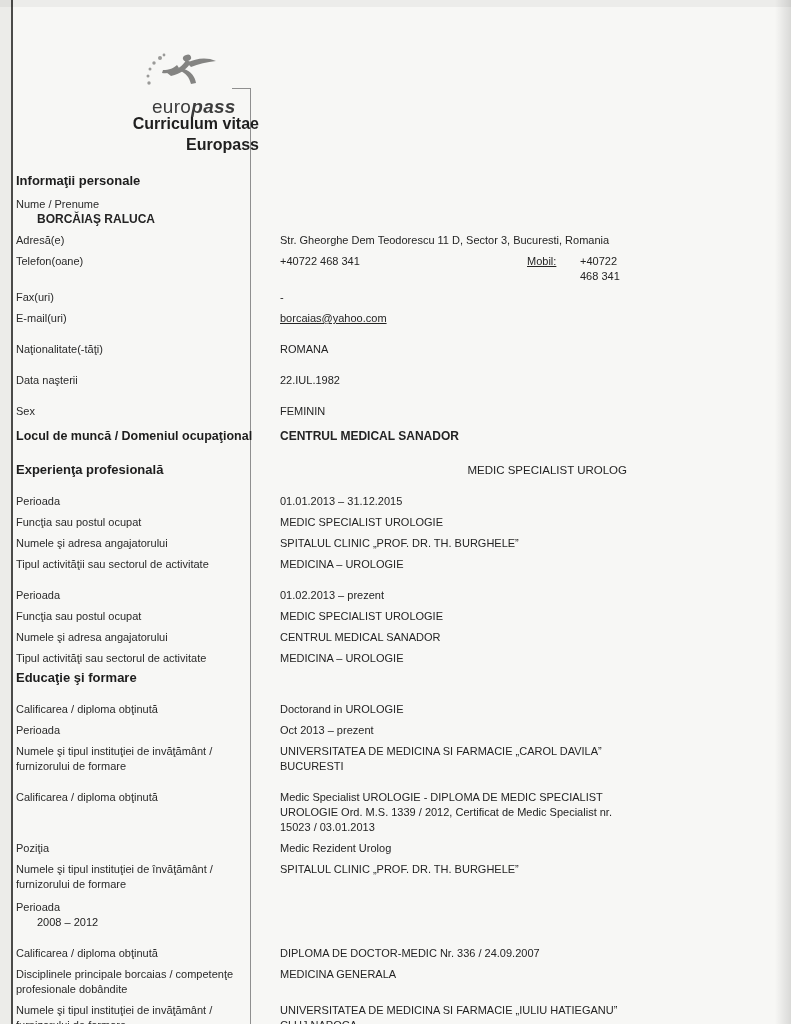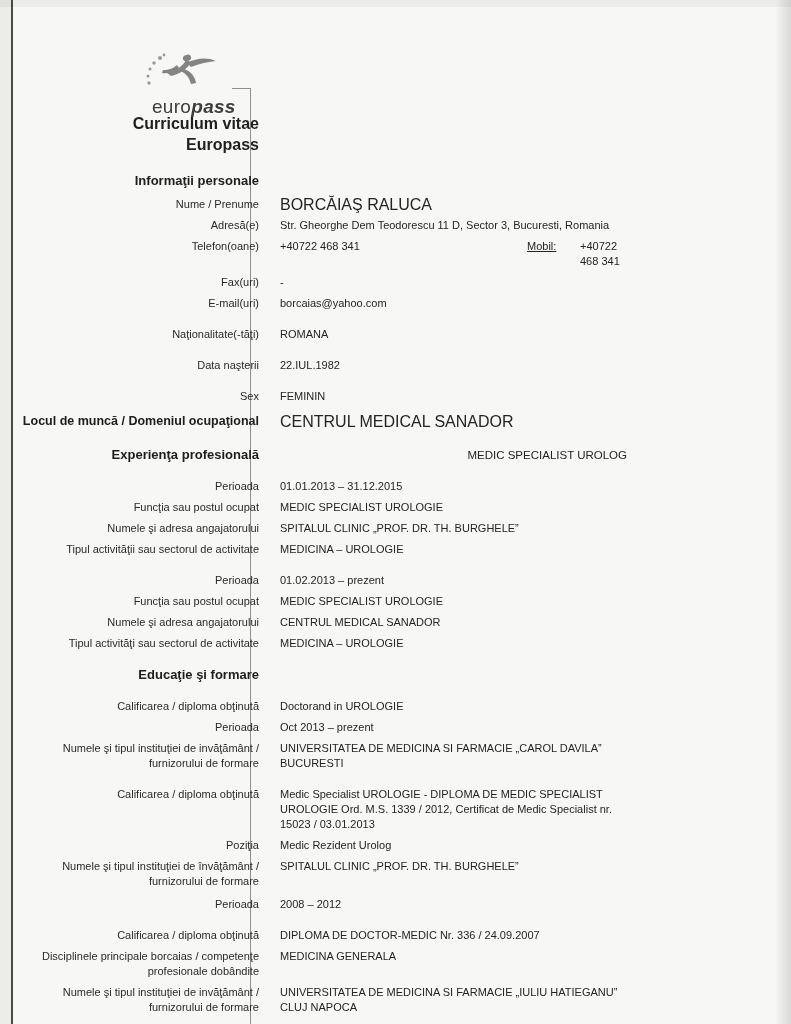--- a/index.html
+++ b/index.html
@@ -28,36 +28,36 @@
   .logo-text { font-size:19px; color:#3c3c3c; margin-top:-8px; padding-left:28px; letter-spacing:0.3px; }
   .logo-text .pass { font-weight:bold; font-style:italic; }
 
   .content { position:absolute; left:8px; top:0; width:627px;padding-left:8px; }
 
   .title-block { margin-top:113px; width:243px; text-align:right;
                  font-weight:bold; font-size:16px; line-height:21px; color:#1f1f1f; }
 
   .rows { margin-top:18px; }
   .row { display:flex; margin-top:6px; }
-  .row .lbl { flex:none; width:243px; text-align:right; font-size:11px; line-height:15px; color:#2a2a2a; }
+  .row .lbl { flex:none; width:243px; text-align:left; font-size:11px; line-height:15px; color:#2a2a2a; }
   .row .val { flex:1; padding-left:21px; padding-right:8px; font-size:11px; line-height:15px; color:#242424; }
 
   .row.section .lbl { font-size:13px; font-weight:bold; line-height:16px; color:#1d1d1d; }
   .row.section .val { font-size:11.5px; line-height:16px;text-align:right; }
   .row .lbl.lbl-bold { font-size:12.5px; font-weight:bold; line-height:15px; color:#1d1d1d; }
-  .val.v-bold { font-weight:normal; font-size:16px; }
-  .val .email-link { color:#242424; cursor:pointer; }
+  .val.v-bold { font-weight:bold; font-size:12px; }
+  .val .email-link { text-decoration:underline; color:#242424; cursor:pointer; }
 
   .phone-val { display:flex; }
   .phone-val .phone { flex:none; width:247px; }
   .phone-val .mobil-lbl { flex:none; width:53px;text-decoration:underline; }
 
-  .g8  { margin-top:8px; }
+  .g8  { margin-top:8px;flex-direction:column; }
   .g10 { margin-top:10px; }
-  .g14 { margin-top:16px;gap:46px; }
+  .g14 { margin-top:4px;gap:46px; }
   .g16 { margin-top:16px; }
   .g18 { margin-top:18px; }
 </style>
 </head>
 <body>
 
 <div class="scan-left-band"></div>
 <div class="scan-left-line"></div>
 <div class="scan-right-band"></div>
 <div class="scan-top-band"></div>

